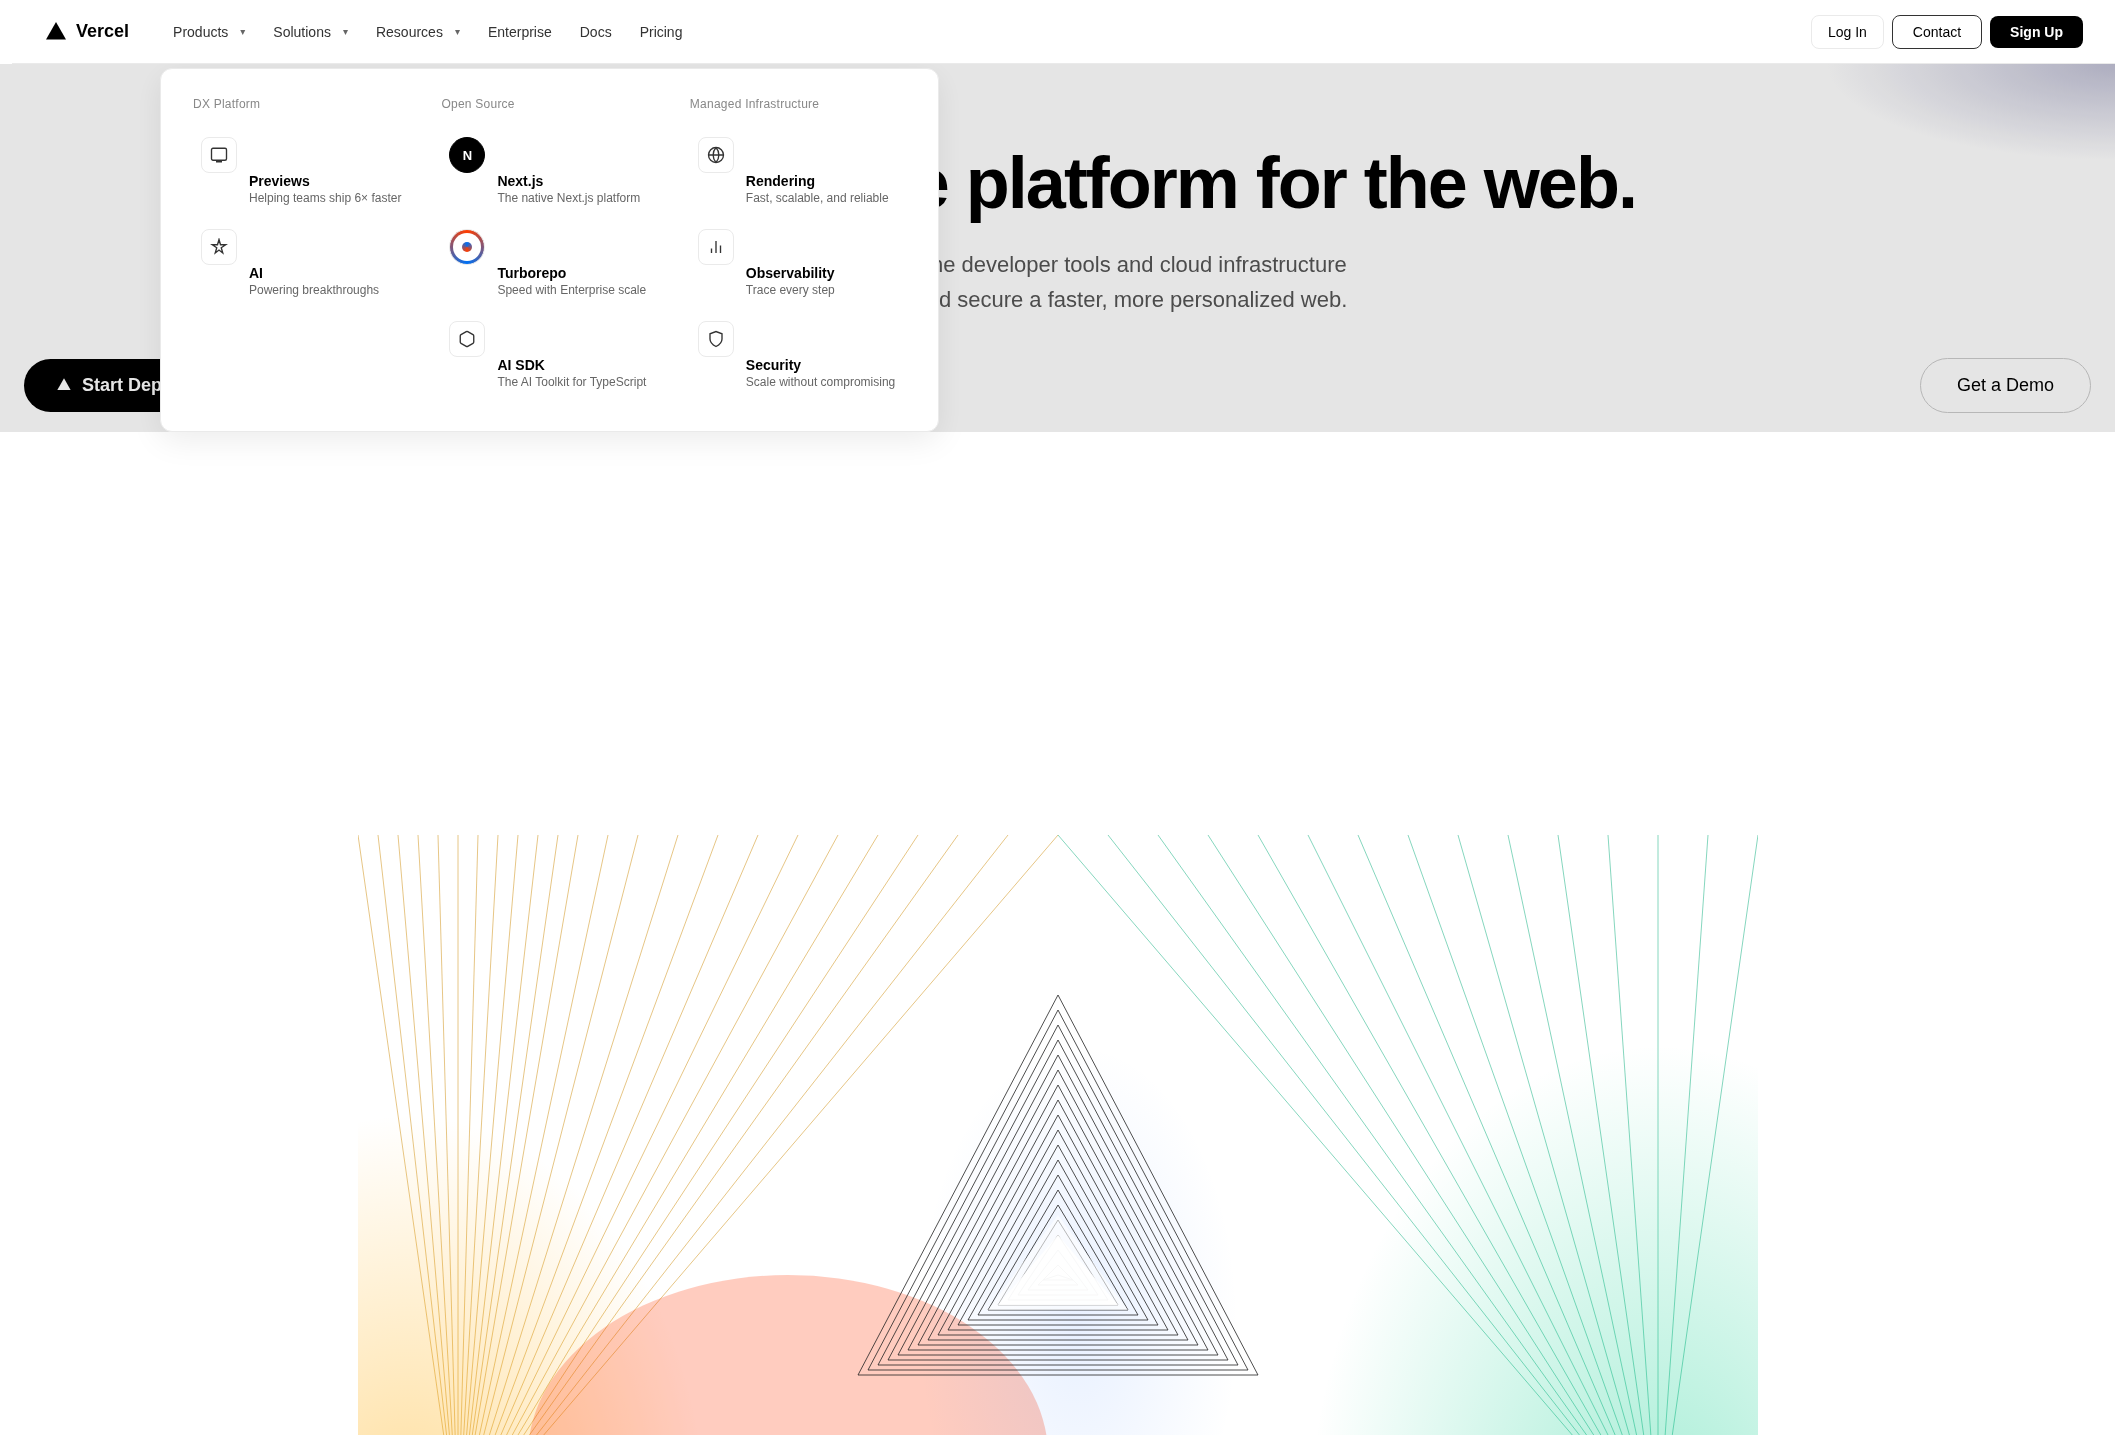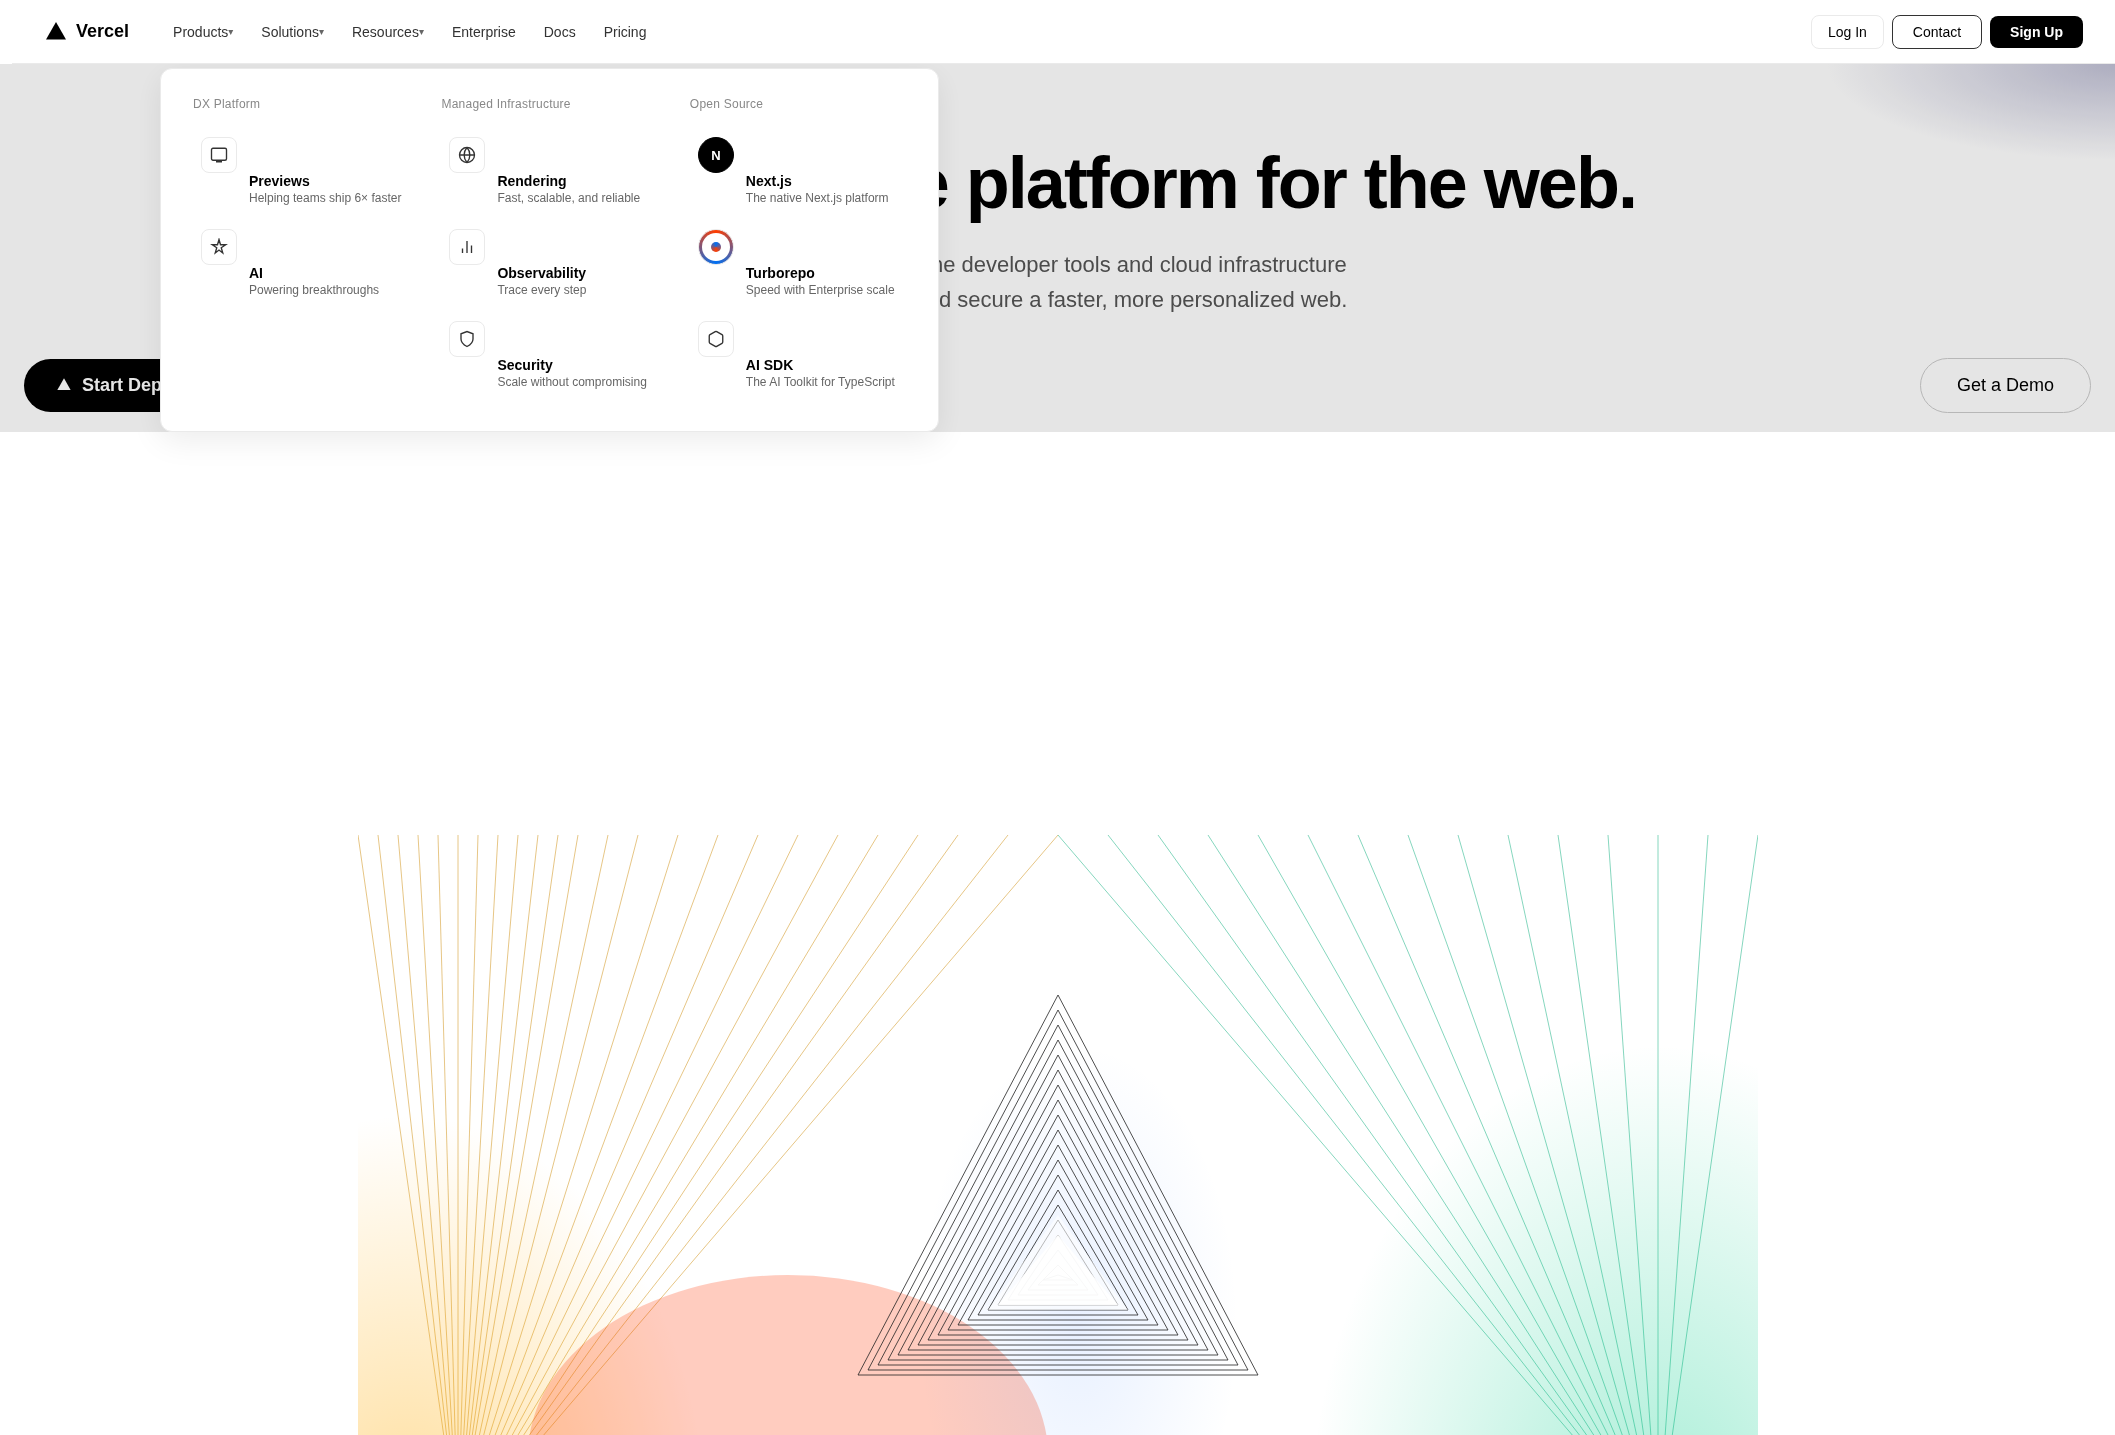--- a/index.html
+++ b/index.html
@@ -11,21 +11,21 @@
       height: 64px; background: #fff;
       display: flex; align-items: center; justify-content: space-between;
       padding: 0 32px;
       border-bottom: 1px solid #eaeaea;
     }
     .nav-left { display: flex; align-items: center; gap: 32px; }
     .nav-logo { display: flex; align-items: center; gap: 8px; font-weight: 700; font-size: 18px; color: #000; text-decoration: none; }
     .nav-logo svg { width: 24px; height: 24px; }
     .nav-items { display: flex; align-items: center; gap: 4px; }
     .nav-item {
-      display: flex; align-items: center; gap: 0;
+      display: flex; align-items: center; gap: 12px;
       padding: 6px 12px; border-radius: 6px;
       font-size: 14px; color: #333; cursor: pointer;
       background: none; border: none; font-family: inherit;
     }
     .nav-item .chevron { font-size: 10px; color: #666; }
     .nav-right { display: flex; align-items: center; gap: 8px; }
     .btn-login {
       padding: 8px 16px; border: 1px solid #eaeaea; border-radius: 8px;
       background: #fff; font-size: 14px; cursor: pointer; font-family: inherit;
     }
@@ -214,61 +214,20 @@
           </svg>
         </div>
         <div class="dropdown-item-text">
           <span class="dropdown-item-title">AI</span>
           <span class="dropdown-item-desc">Powering breakthroughs</span>
         </div>
       </div>
     </div>
 
     <div>
-      <div class="dropdown-col-title">Managed Infrastructure</div>
-
-      <div class="dropdown-item">
-        <div class="dropdown-icon">
-          <svg width="18" height="18" viewBox="0 0 24 24" fill="none" stroke="#333" stroke-width="1.8">
-            <circle cx="12" cy="12" r="10"></circle>
-            <path d="M2 12h20M12 2a15 15 0 0 1 0 20M12 2a15 15 0 0 0 0 20"></path>
-          </svg>
-        </div>
-        <div class="dropdown-item-text">
-          <span class="dropdown-item-title">Rendering</span>
-          <span class="dropdown-item-desc">Fast, scalable, and reliable</span>
-        </div>
-      </div>
-
-      <div class="dropdown-item">
-        <div class="dropdown-icon">
-          <svg width="18" height="18" viewBox="0 0 24 24" fill="none" stroke="#333" stroke-width="1.8">
-            <path d="M18 20V10M12 20V4M6 20v-6"></path>
-          </svg>
-        </div>
-        <div class="dropdown-item-text">
-          <span class="dropdown-item-title">Observability</span>
-          <span class="dropdown-item-desc">Trace every step</span>
-        </div>
-      </div>
-
-      <div class="dropdown-item">
-        <div class="dropdown-icon">
-          <svg width="18" height="18" viewBox="0 0 24 24" fill="none" stroke="#333" stroke-width="1.8">
-            <path d="M12 22s8-4 8-10V5l-8-3-8 3v7c0 6 8 10 8 10z"></path>
-          </svg>
-        </div>
-        <div class="dropdown-item-text">
-          <span class="dropdown-item-title">Security</span>
-          <span class="dropdown-item-desc">Scale without compromising</span>
-        </div>
-      </div>
-    </div>
-
-    <div>
       <div class="dropdown-col-title">Open Source</div>
 
       <div class="dropdown-item">
         <div class="dropdown-icon dark" style="border-radius:50%;">
           <span style="font-size:13px;font-weight:800;color:#fff;">N</span>
         </div>
         <div class="dropdown-item-text">
           <span class="dropdown-item-title">Next.js</span>
           <span class="dropdown-item-desc">The native Next.js platform</span>
         </div>
@@ -288,20 +247,61 @@
 
       <div class="dropdown-item">
         <div class="dropdown-icon">
           <svg width="18" height="18" viewBox="0 0 24 24" fill="none" stroke="#333" stroke-width="1.8">
             <path d="M21 16V8a2 2 0 0 0-1-1.73l-7-4a2 2 0 0 0-2 0l-7 4A2 2 0 0 0 3 8v8a2 2 0 0 0 1 1.73l7 4a2 2 0 0 0 2 0l7-4A2 2 0 0 0 21 16z"></path>
           </svg>
         </div>
         <div class="dropdown-item-text">
           <span class="dropdown-item-title">AI SDK</span>
           <span class="dropdown-item-desc">The AI Toolkit for TypeScript</span>
+        </div>
+      </div>
+    </div>
+
+    <div>
+      <div class="dropdown-col-title">Managed Infrastructure</div>
+
+      <div class="dropdown-item">
+        <div class="dropdown-icon">
+          <svg width="18" height="18" viewBox="0 0 24 24" fill="none" stroke="#333" stroke-width="1.8">
+            <circle cx="12" cy="12" r="10"></circle>
+            <path d="M2 12h20M12 2a15 15 0 0 1 0 20M12 2a15 15 0 0 0 0 20"></path>
+          </svg>
+        </div>
+        <div class="dropdown-item-text">
+          <span class="dropdown-item-title">Rendering</span>
+          <span class="dropdown-item-desc">Fast, scalable, and reliable</span>
+        </div>
+      </div>
+
+      <div class="dropdown-item">
+        <div class="dropdown-icon">
+          <svg width="18" height="18" viewBox="0 0 24 24" fill="none" stroke="#333" stroke-width="1.8">
+            <path d="M18 20V10M12 20V4M6 20v-6"></path>
+          </svg>
+        </div>
+        <div class="dropdown-item-text">
+          <span class="dropdown-item-title">Observability</span>
+          <span class="dropdown-item-desc">Trace every step</span>
+        </div>
+      </div>
+
+      <div class="dropdown-item">
+        <div class="dropdown-icon">
+          <svg width="18" height="18" viewBox="0 0 24 24" fill="none" stroke="#333" stroke-width="1.8">
+            <path d="M12 22s8-4 8-10V5l-8-3-8 3v7c0 6 8 10 8 10z"></path>
+          </svg>
+        </div>
+        <div class="dropdown-item-text">
+          <span class="dropdown-item-title">Security</span>
+          <span class="dropdown-item-desc">Scale without compromising</span>
         </div>
       </div>
     </div>
   </div>
 </div>
 
 <div class="main">
 
   <div class="bg-deco">
 

